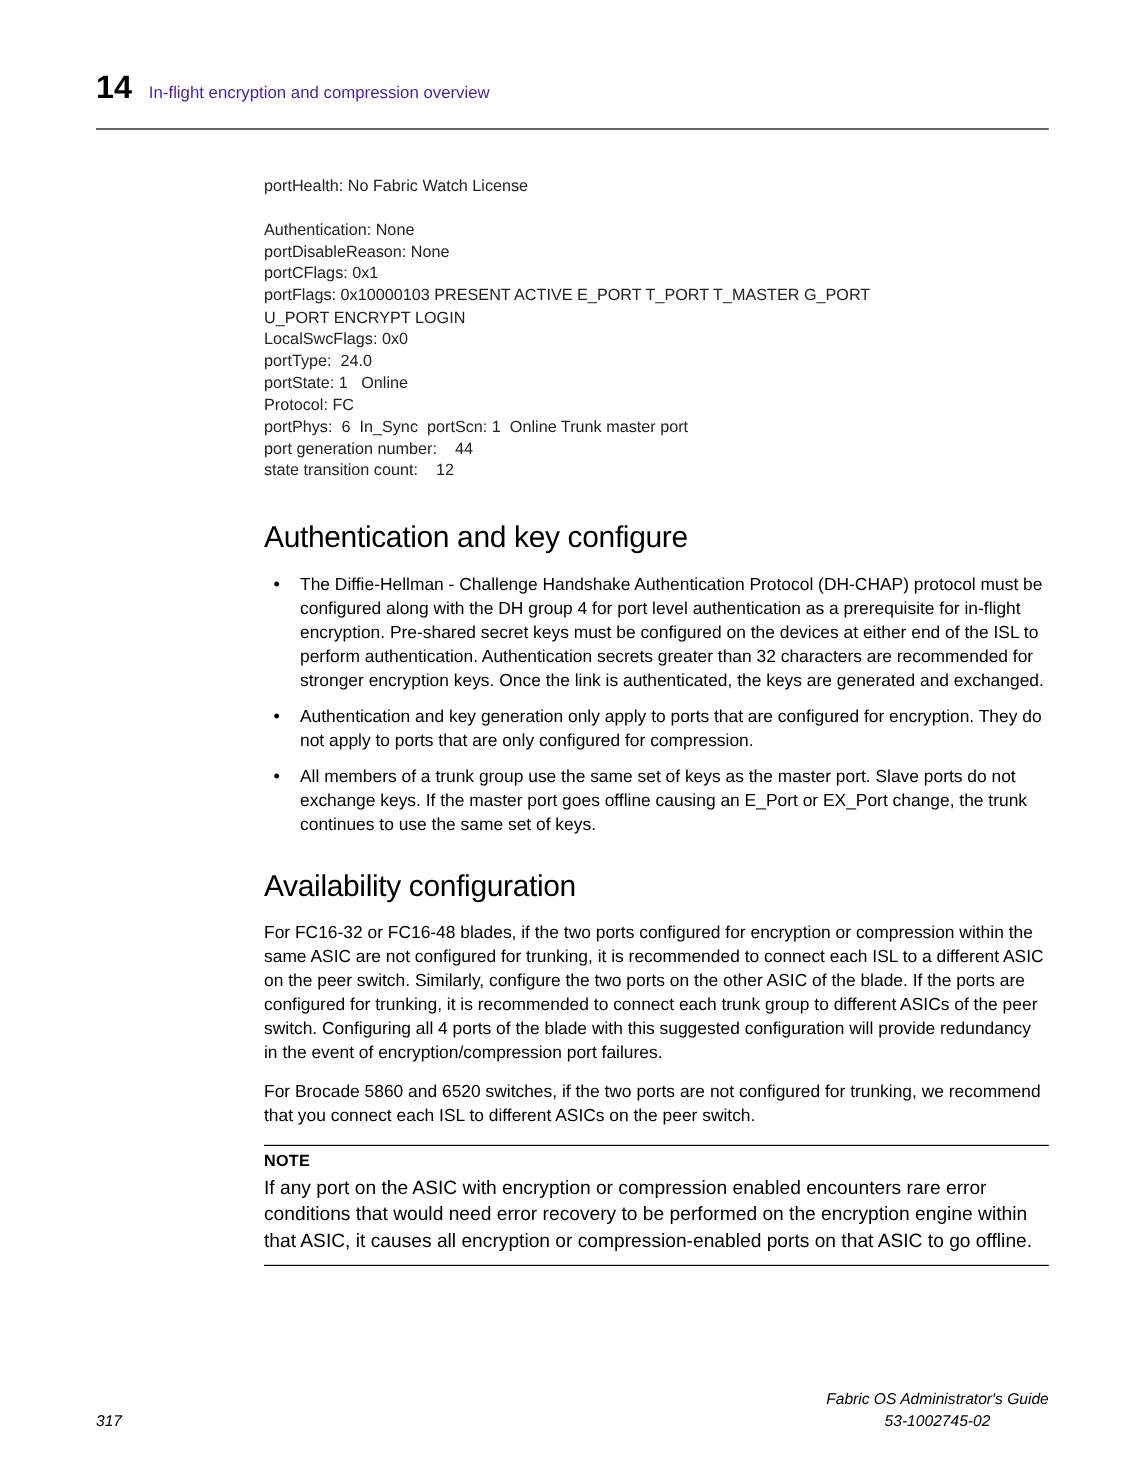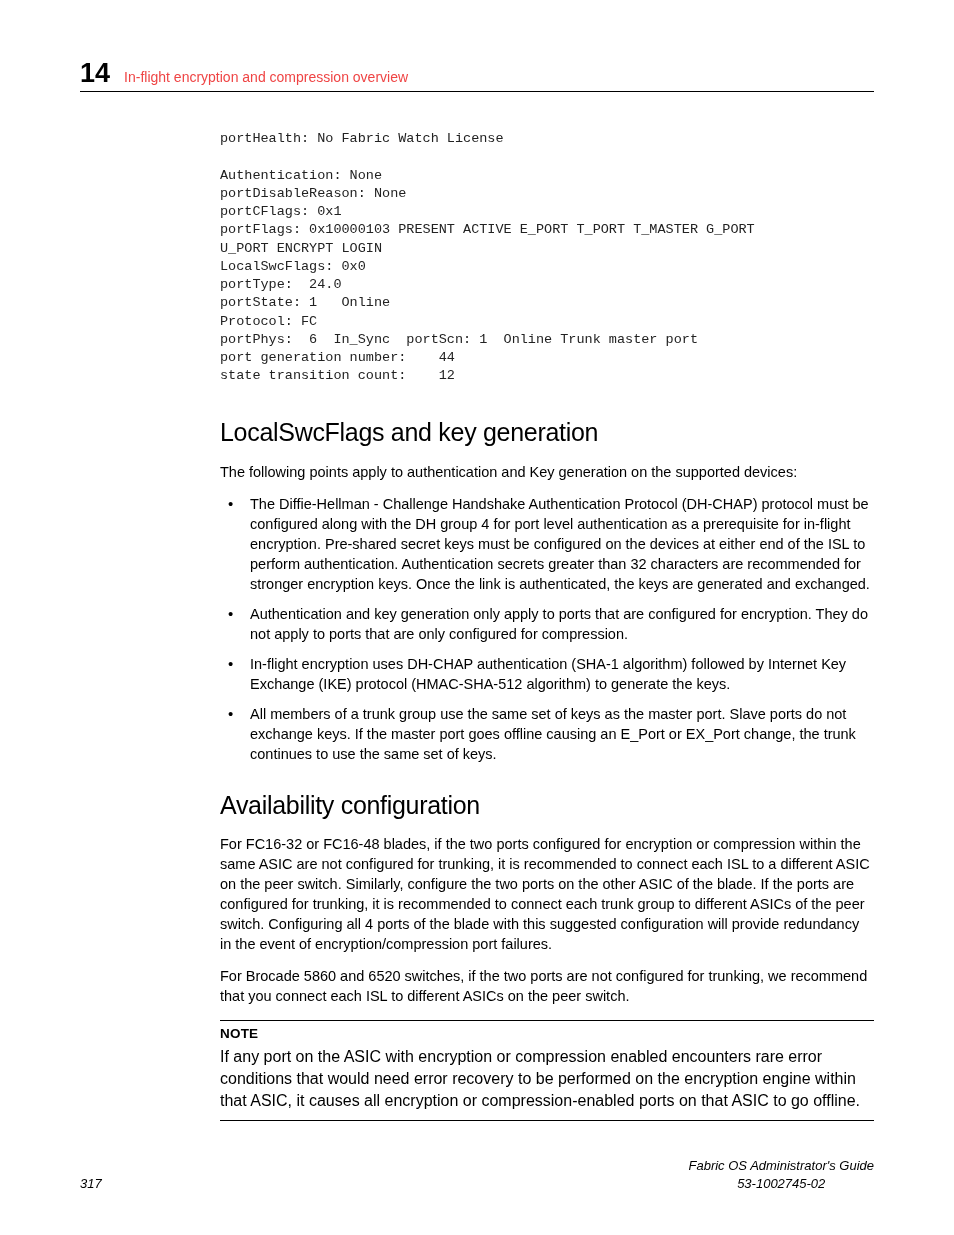--- a/index.html
+++ b/index.html
@@ -16,39 +16,39 @@
     width: 954px;
     height: 1235px;
     position: relative;
     box-sizing: border-box;
     padding: 60px 80px 50px 80px;
   }
   .header {
     display: flex;
     align-items: baseline;
     border-bottom: 1px solid #000;
-    padding-bottom: 4px;
+    padding-bottom: 20px;
     margin-bottom: 38px;
   }
   .chapnum {
     font-size: 27px;
     font-weight: bold;
     margin-right: 14px;
     font-family: Arial, Helvetica, sans-serif;
     line-height: 1;
   }
   .chaptitle {
     font-size: 14px;
-    color: #ef4444;
+    color: #4c1d95;
   }
   .content {
     margin-left: 140px;
   }
   .codeblock {
-    font-family: Liberation Mono, monospace;
+    font-family: Liberation Sans, sans-serif;
     font-size: 13.5px;
     white-space: pre;
     line-height: 1.35;
     margin-bottom: 30px;
     color: #222;
   }
   h2 {
     font-family: Arial, Helvetica, sans-serif;
     font-weight: normal;
     font-size: 25px;
@@ -134,27 +134,25 @@
 portFlags: 0x10000103 PRESENT ACTIVE E_PORT T_PORT T_MASTER G_PORT
 U_PORT ENCRYPT LOGIN
 LocalSwcFlags: 0x0
 portType:  24.0
 portState: 1   Online
 Protocol: FC
 portPhys:  6  In_Sync  portScn: 1  Online Trunk master port
 port generation number:    44
 state transition count:    12</div>
 
-    <h2>LocalSwcFlags and key generation</h2>
-    <p class="body-para">The following points apply to authentication and Key generation on the supported devices:</p>
+    <h2>Authentication and key configure</h2>
 
     <ul class="bullets">
       <li>The Diffie-Hellman - Challenge Handshake Authentication Protocol (DH-CHAP) protocol must be configured along with the DH group 4 for port level authentication as a prerequisite for in-flight encryption. Pre-shared secret keys must be configured on the devices at either end of the ISL to perform authentication. Authentication secrets greater than 32 characters are recommended for stronger encryption keys. Once the link is authenticated, the keys are generated and exchanged.</li>
       <li>Authentication and key generation only apply to ports that are configured for encryption. They do not apply to ports that are only configured for compression.</li>
-      <li>In-flight encryption uses DH-CHAP authentication (SHA-1 algorithm) followed by Internet Key Exchange (IKE) protocol (HMAC-SHA-512 algorithm) to generate the keys.</li>
       <li>All members of a trunk group use the same set of keys as the master port. Slave ports do not exchange keys. If the master port goes offline causing an E_Port or EX_Port change, the trunk continues to use the same set of keys.</li>
     </ul>
 
     <h2>Availability configuration</h2>
     <p class="body-para">For FC16-32 or FC16-48 blades, if the two ports configured for encryption or compression within the same ASIC are not configured for trunking, it is recommended to connect each ISL to a different ASIC on the peer switch. Similarly, configure the two ports on the other ASIC of the blade. If the ports are configured for trunking, it is recommended to connect each trunk group to different ASICs of the peer switch.   Configuring all 4 ports of the blade with this suggested configuration will provide redundancy in the event of encryption/compression port failures.</p>
     <p class="body-para">For Brocade 5860 and 6520 switches, if the two ports are not configured for trunking, we recommend that you connect each ISL to different ASICs on the peer switch.</p>
 
     <div class="note-rule-top note-rule-bottom">
       <div class="note-label">NOTE</div>
       <div class="note-body">If any port on the ASIC with encryption or compression enabled encounters rare error conditions that would need error recovery to be performed on the encryption engine within that ASIC, it causes all encryption or compression-enabled ports on that ASIC to go offline.</div>

